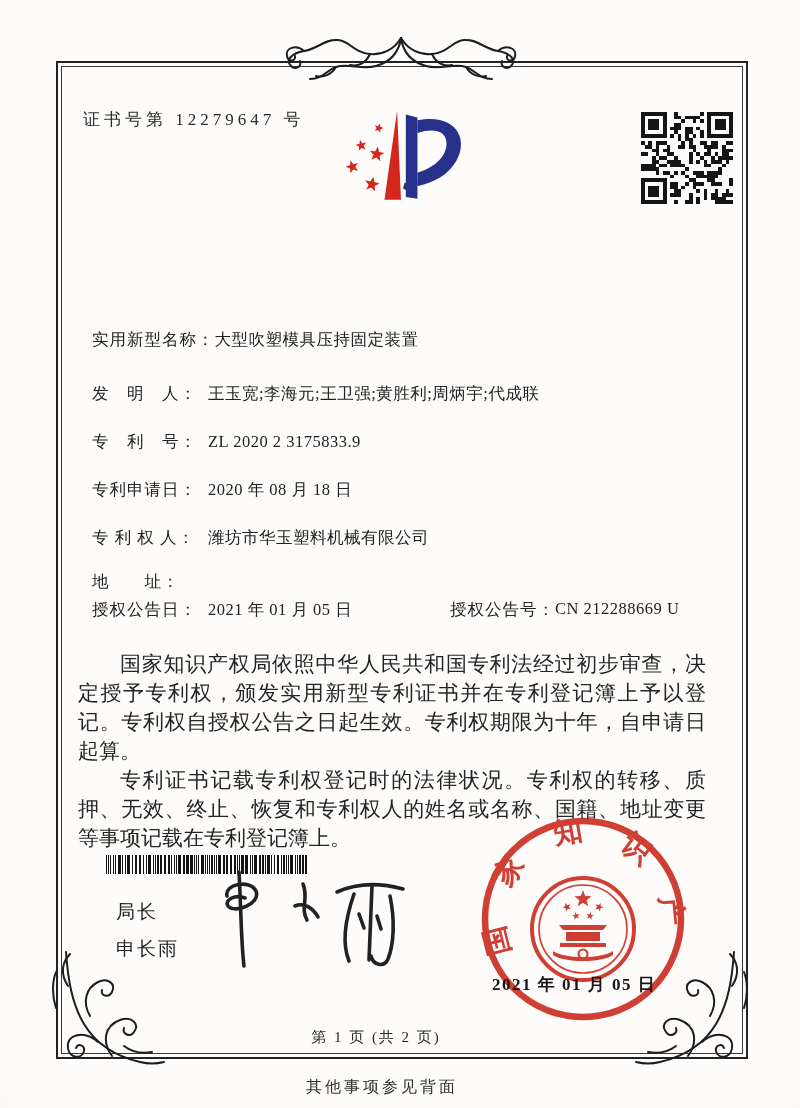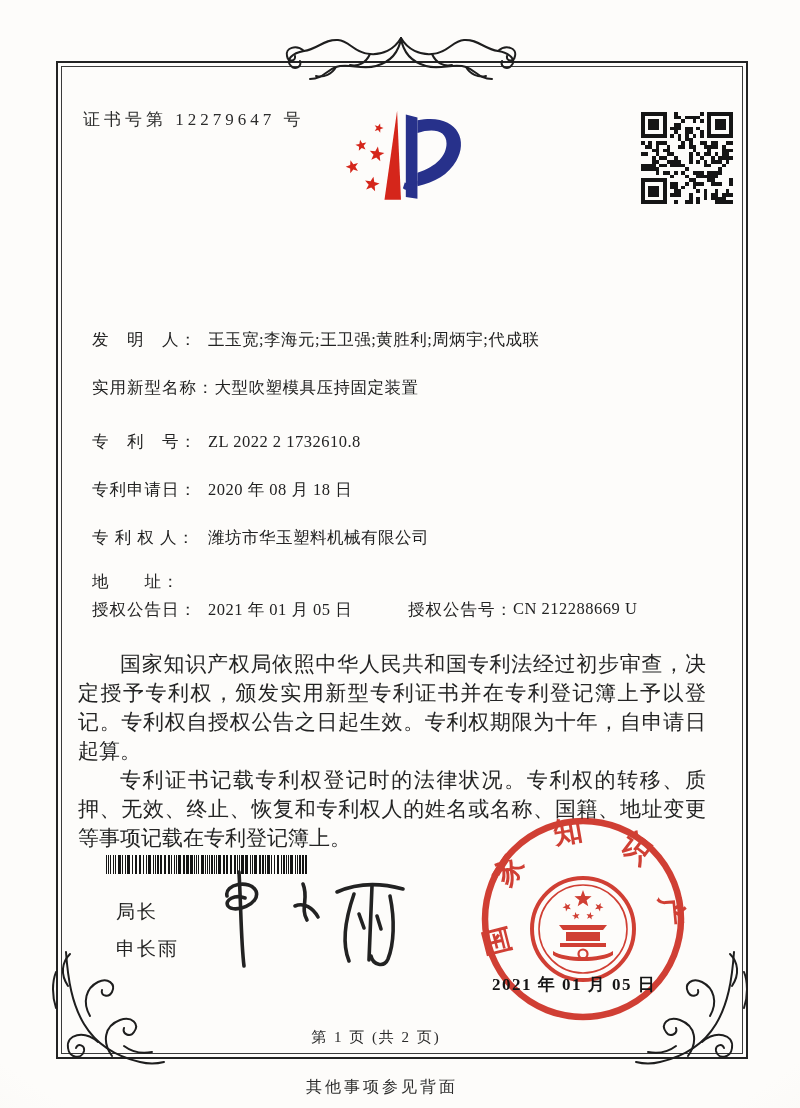--- a/index.html
+++ b/index.html
@@ -16,21 +16,21 @@
   .logo{position:absolute;left:312px;top:99px;width:176px;height:126px;}
   .qr{position:absolute;left:641px;top:112px;width:92px;height:92px;}
   .title{position:absolute;left:0;right:0;top:230px;text-align:center;
     font-size:43px;font-weight:bold;letter-spacing:11px;color:#141414;}
   .fields{position:absolute;left:92px;top:328px;width:625px;font-size:16.5px;color:#222;}
   .frow{display:flex;align-items:flex-start;line-height:24px;}
   .flabel{flex:0 0 116px;white-space:pre;letter-spacing:1px;}
   .fvalue{letter-spacing:0.5px;}
   .mb31{margin-bottom:30px}.mb25{margin-bottom:24px}.mb21{margin-bottom:20px}.mb4{margin-bottom:5px}
   .addr .fvalue{max-width:440px;}
-  .grant-row{display:flex;}
+  .grant-row{display:flex;gap:42px;}
   .grant-left{display:flex;flex:0 0 316px;}
   .grant-right{display:flex;}
   .paragraphs{position:absolute;left:78px;top:650px;width:628px;font-size:21px;
     line-height:29px;text-align:justify;color:#242424;}
   .paragraphs p{margin:0;text-indent:2em;}
   .barcode{position:absolute;left:106px;top:855px;width:210px;height:19px;font-size:0;}
   .barcode i{display:inline-block;height:100%;background:#141414;}
   .signoff{position:absolute;left:116px;top:893px;font-family:"Liberation Sans","DejaVu Sans",sans-serif;
     font-size:19px;color:#222;line-height:37px;letter-spacing:2px;}
   .signature{position:absolute;left:205px;top:858px;width:225px;height:120px;}
@@ -388,31 +388,31 @@
         <rect x="73.60" y="88.32" width="3.68" height="3.68"></rect>
         <rect x="77.28" y="88.32" width="3.68" height="3.68"></rect>
         <rect x="80.96" y="88.32" width="3.68" height="3.68"></rect>
         <rect x="84.64" y="88.32" width="3.68" height="3.68"></rect>
         <rect x="88.32" y="88.32" width="3.68" height="3.68"></rect>
       </g>
     </svg>
 
 
   <div class="fields">
+    <div class="frow mb31">
+      <span class="flabel">实用新型名称：</span>
+      <span class="fvalue">大型吹塑模具压持固定装置</span>
+    </div>
     <div class="frow mb25">
       <span class="flabel">发　明　人：</span>
       <span class="fvalue">王玉宽;李海元;王卫强;黄胜利;周炳宇;代成联</span>
     </div>
-    <div class="frow mb31">
-      <span class="flabel">实用新型名称：</span>
-      <span class="fvalue">大型吹塑模具压持固定装置</span>
-    </div>
     <div class="frow mb25">
       <span class="flabel">专　利　号：</span>
-      <span class="fvalue">ZL 2022 2 1732610.8</span>
+      <span class="fvalue">ZL 2020 2 3175833.9</span>
     </div>
     <div class="frow mb25">
       <span class="flabel">专利申请日：</span>
       <span class="fvalue">2020 年 08 月 18 日</span>
     </div>
     <div class="frow mb21">
       <span class="flabel">专 利 权 人：</span>
       <span class="fvalue">潍坊市华玉塑料机械有限公司</span>
     </div>
     <div class="frow addr mb4">

